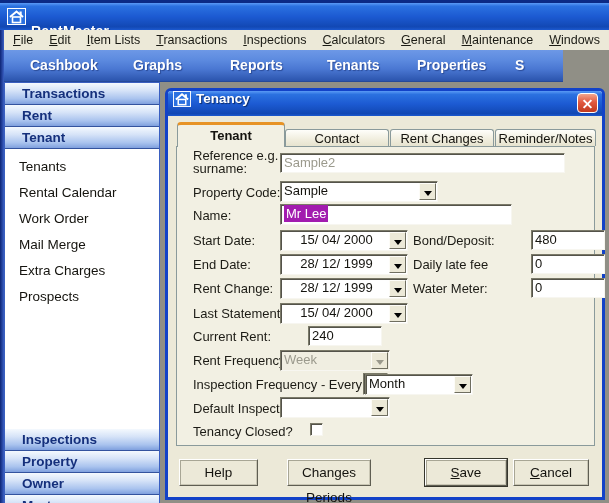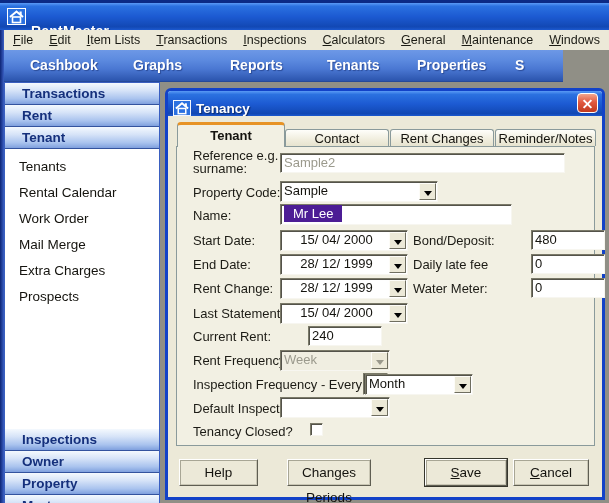--- a/index.html
+++ b/index.html
@@ -57,21 +57,21 @@
   .sb-bottom { position:absolute; left:0; top:346px; width:100%; }
 
   
   .dialog {
     position:absolute; left:165px; top:88px; width:440px; height:412px;
     background:#ece9d8; border:3px solid #1242c8; border-radius:6px 6px 0 0; z-index:50;
   }
   .dlg-title {
     position:absolute; left:0; top:0; width:434px; height:25px;
     background:linear-gradient(180deg,#5a9af5 0%,#2b71e0 14%,#1c5ad2 52%,#1248b4 90%,#1c59cf 100%);
-    border-radius:3px 3px 0 0; display:flex; align-items:flex-end; padding-left:5px;
+    border-radius:3px 3px 0 0; display:flex; align-items:flex-start; padding-left:5px;
   }
   .dlg-title .title { color:#fff; font-weight:bold; font-size:13.5px; text-shadow:1px 1px 1px #0a2a6a; }
   .dlg-title .app-icon { width:18px; height:16px; }
   .close-btn {
     position:absolute; right:4px; top:2px; width:21px; height:20px;
     background:linear-gradient(180deg,#f2a58c 0%,#e25940 45%,#c13a1e 100%);
     border:1px solid #fff; border-radius:4px; cursor:default;
   }
   .close-btn::before,.close-btn::after {
     content:""; position:absolute; left:4px; top:8.5px; width:11px; height:2px; background:#fff;
@@ -110,21 +110,21 @@
     position:absolute; right:1px; top:1px; bottom:1px; width:17px; background:#ece9d8;
     border:1px solid; border-color:#fdfcf7 #6f6e60 #6f6e60 #fdfcf7; z-index:5;
   }
   .dd-btn::after {
     content:""; position:absolute; left:4px; top:7px;
     border:4px solid transparent; border-top:5px solid #000; border-bottom:none;
   }
   .dd-btn.dim::after { border-top-color:#9a998c; }
   .dd-btn.dim { background:#ece9d8; }
   .date-text { display:block; text-align:center; }
-  .sel { background:#4c1d95; color:#fff; padding:1px 9px; }
+  .sel { background:#a21caf; color:#fff; padding:1px 2px; }
   .checkbox {
     position:absolute; width:13px; height:13px; background:#fff; z-index:4;
     border:1px solid; border-color:#7a7968 #f7f6f0 #f7f6f0 #7a7968; box-shadow:inset 1px 1px 0 #54534a;
   }
 
   
   .btn {
     position:absolute; height:27px; background:#ece9d8; font-size:13.5px; color:#14130e;
     border:1px solid; border-color:#ffffff #5f5e52 #5f5e52 #ffffff;
     box-shadow:1px 1px 0 #a8a695 inset, -1px -1px 0 #c9c6b4 inset;
@@ -186,22 +186,22 @@
   <div class="sb-item">Tenants</div>
       <div class="sb-item">Rental Calendar</div>
       <div class="sb-item">Work Order</div>
       <div class="sb-item">Mail Merge</div>
       <div class="sb-item">Extra Charges</div>
       <div class="sb-item">Prospects</div>
     </div>
   <div class="sb-bottom">
 
   <div class="sb-header">Inspections</div>
+      <div class="sb-header">Property</div>
       <div class="sb-header">Owner</div>
-      <div class="sb-header">Property</div>
       <div class="sb-header">Mortgage</div>
     </div>
 </div>
 
 <div class="dialog">
   <div class="dlg-title">
     <svg class="app-icon" viewBox="0 0 19 17" style="margin-right:5px;">
       <rect x="0.5" y="0.5" width="18" height="16" fill="#2b71e0" stroke="#ffffff" stroke-width="1"></rect>
       <path d="M3 9 L9.5 3.5 L16 9" fill="none" stroke="#ffffff" stroke-width="2"></path>
       <rect x="5.5" y="9" width="8" height="5.5" fill="none" stroke="#ffffff" stroke-width="1.6"></rect>

